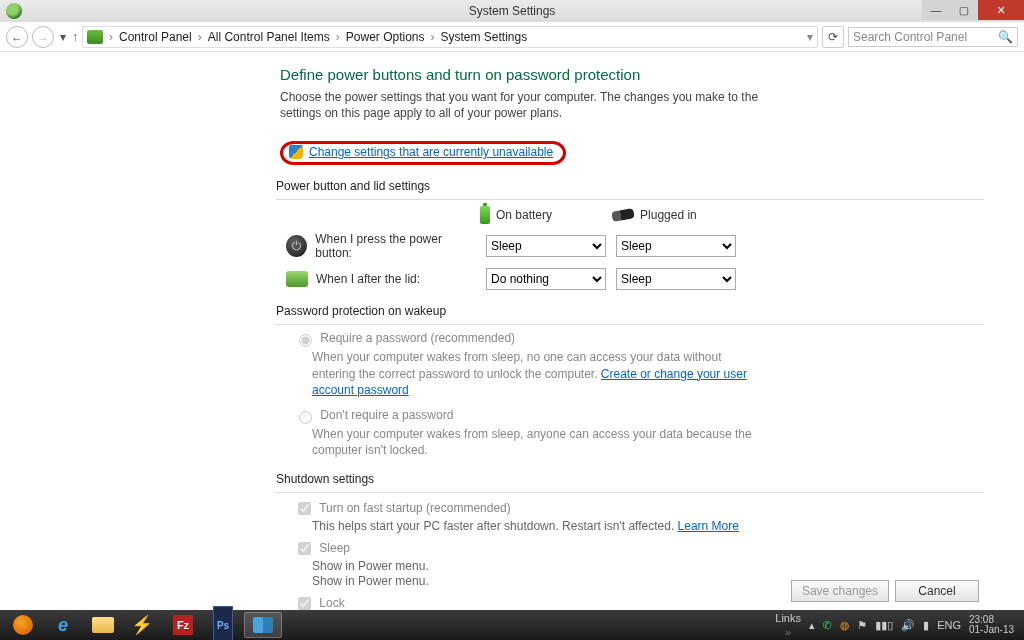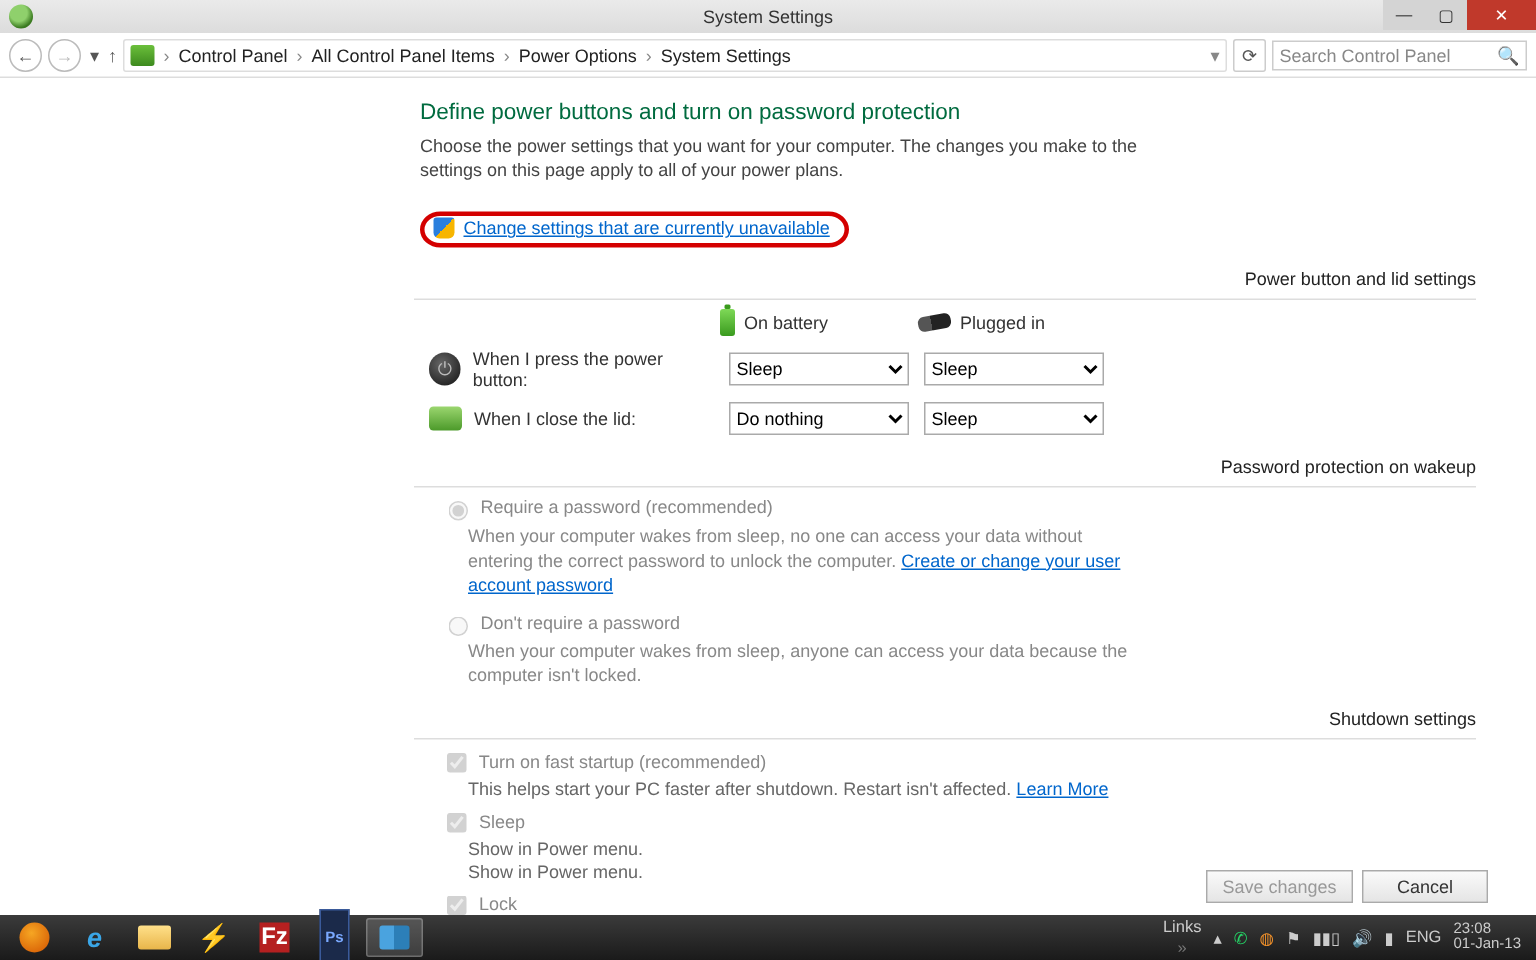--- a/index.html
+++ b/index.html
@@ -23,21 +23,21 @@
   .bc .homeicon { width:16px; height:14px; background:linear-gradient(#6bbf3b,#3d8a1e); border-radius:2px; position:relative;}
   .searchbox { width:170px; height:20px; border:1px solid #ccc; border-radius:0; display:flex; align-items:center; padding:0 4px; color:#888; font-size:12px; justify-content:space-between;}
   .refreshbtn { width:22px; height:22px; border:1px solid #ccc; border-radius:2px; display:flex; align-items:center; justify-content:center; color:#555;}
   
   .content { position:absolute; top:52px; bottom:30px; left:0; right:0; overflow:auto; padding:14px 40px 0 280px; font-size:12px; color:#333;}
   h1.page { color:#006b3f; font-weight:normal; font-size:15px; margin:0 0 6px 0;}
   .desc { color:#444; max-width:480px; line-height:1.35;}
   .redcircle { border:3px solid #d40000; border-radius:18px/16px; padding:1px 10px 3px 6px; display:inline-flex; align-items:center; gap:6px; margin-top:20px;}
   .shield { width:14px;height:14px; background:linear-gradient(135deg,#2a7fdd 0 50%,#f7b500 50% 100%); border-radius:2px 2px 4px 4px;}
   a.link { color:#0066cc; text-decoration:underline; }
-  .section-title { margin:14px 0 6px -4px; color:#222;text-align:right;}
+  .section-title { margin:14px 0 6px -4px; color:#222;}
   .hr { height:1px; background:#ddd; margin:2px 0 6px -4px;}
   
   .hdrrow { display:flex; align-items:center; margin-left:200px; gap:60px; margin-top:4px;}
   .hdrcol { display:flex; align-items:center; gap:6px; font-size:12px;}
   .battery { width:10px; height:18px; background:linear-gradient(#7ed957,#3a9a1e); border-radius:2px; position:relative;}
   .battery:before{content:"";position:absolute;top:-3px;left:3px;width:4px;height:3px;background:#3a9a1e;border-radius:1px;}
   .plug { width:22px; height:10px; background:linear-gradient(90deg,#555 0 40%,#222 40%); border-radius:4px; transform:rotate(-10deg);}
   .settingrow { display:flex; align-items:center; margin:8px 0 0 6px; gap:10px;}
   .settingrow .lbl { width:190px; display:flex; align-items:center; gap:8px;}
   .iconcircle { width:22px;height:22px;border-radius:50%; background:radial-gradient(circle at 40% 35%,#666,#111); display:flex;align-items:center;justify-content:center;color:#bbb;font-size:12px;}
@@ -45,21 +45,21 @@
   select.combo { width:120px; height:22px; font-size:12px; border:1px solid #aaa; background:#fff;}
   
   .radiorow { margin:6px 0 0 14px; color:#888;}
   .radiorow input { vertical-align:middle; margin-right:5px;}
   .radiodesc { margin:2px 0 0 32px; color:#888; max-width:440px; line-height:1.35;}
   
   .chkrow { margin:6px 0 0 14px; color:#888;}
   .chkrow input { vertical-align:middle; margin-right:5px;}
   .chkdesc { margin:1px 0 0 32px; color:#666;}
   
-  .btnbar { position:absolute; bottom:38px; right:32px; display:flex; gap:6px;}
+  .btnbar { position:absolute; bottom:38px; right:45px; display:flex; gap:6px;}
   .btn { min-width:84px; height:22px; border:1px solid #aaa; background:linear-gradient(#fafafa,#e5e5e5); font-size:12px; color:#333; display:flex; align-items:center; justify-content:center; padding:0 10px;}
   .btn.disabled { color:#999; }
   
   .taskbar { position:absolute; bottom:0; left:0; right:0; height:30px; background:linear-gradient(#3b3b3b,#1a1a1a); display:flex; align-items:center; padding:0 4px; gap:2px; color:#ccc; font-size:11px;}
   .tbicon { width:38px; height:26px; display:flex; align-items:center; justify-content:center; border-radius:2px;}
   .tbicon.active { background:rgba(255,255,255,.15); box-shadow:inset 0 0 0 1px rgba(255,255,255,.25);}
   .tray { margin-left:auto; display:flex; align-items:center; gap:8px; padding-right:6px;}
   .clock { text-align:left; line-height:1.05; font-size:10px;}
   .dropsep{color:#777;}
   .links { display:flex; align-items:center; gap:2px;flex-direction:column;}
@@ -127,21 +127,21 @@
     <div class="lbl">
       <div class="iconcircle">⏻</div>
       <span>When I press the power button:</span>
     </div>
     <select class="combo"><option>Sleep</option></select>
     <select class="combo"><option>Sleep</option></select>
   </div>
   <div class="settingrow">
     <div class="lbl">
       <div class="lidicon"></div>
-      <span>When I close the lid:</span>
+      <span>When I after the lid:</span>
     </div>
     <select class="combo"><option>Do nothing</option></select>
     <select class="combo"><option>Sleep</option></select>
   </div>
 
   
   <div class="section-title">Password protection on wakeup</div>
   <div class="hr"></div>
   <div class="radiorow">
     <input type="radio" checked="" disabled="" style="">
@@ -191,21 +191,21 @@
   <div class="tbicon">
       <span style="color:#3aa6e7;font-size:18px;font-weight:bold;font-style:italic">e</span>
     </div>
   <div class="tbicon">
       <span style="width:22px;height:16px;background:linear-gradient(#ffe08a,#e8b54a);border-radius:2px;display:block"></span>
     </div>
   <div class="tbicon">
       <span style="color:#f5c542;font-size:18px">⚡</span>
     </div>
   <div class="tbicon">
-      <span style="width:20px;height:20px;background:#b52020;color:#fff;display:flex;align-items:center;justify-content:center;font-size:16px;font-weight:bold">Fz</span>
+      <span style="width:20px;height:20px;background:#b52020;color:#fff;display:flex;align-items:center;justify-content:center;font-size:11px;font-weight:bold">Fz</span>
     </div>
   <div class="tbicon">
       <span style="width:20px;height:38px;background:#1b2a4a;color:#7aa9ff;display:flex;align-items:center;justify-content:center;font-size:10px;font-weight:bold;border:1px solid #3a5a9a">Ps</span>
     </div>
   <div class="tbicon active">
       <span style="width:20px;height:16px;background:linear-gradient(90deg,#4aa3df 50%,#2c7fb8 50%);display:block;border-radius:2px"></span>
     </div>
   <div class="tray">
     <div class="links">
         <span>Links</span> 

